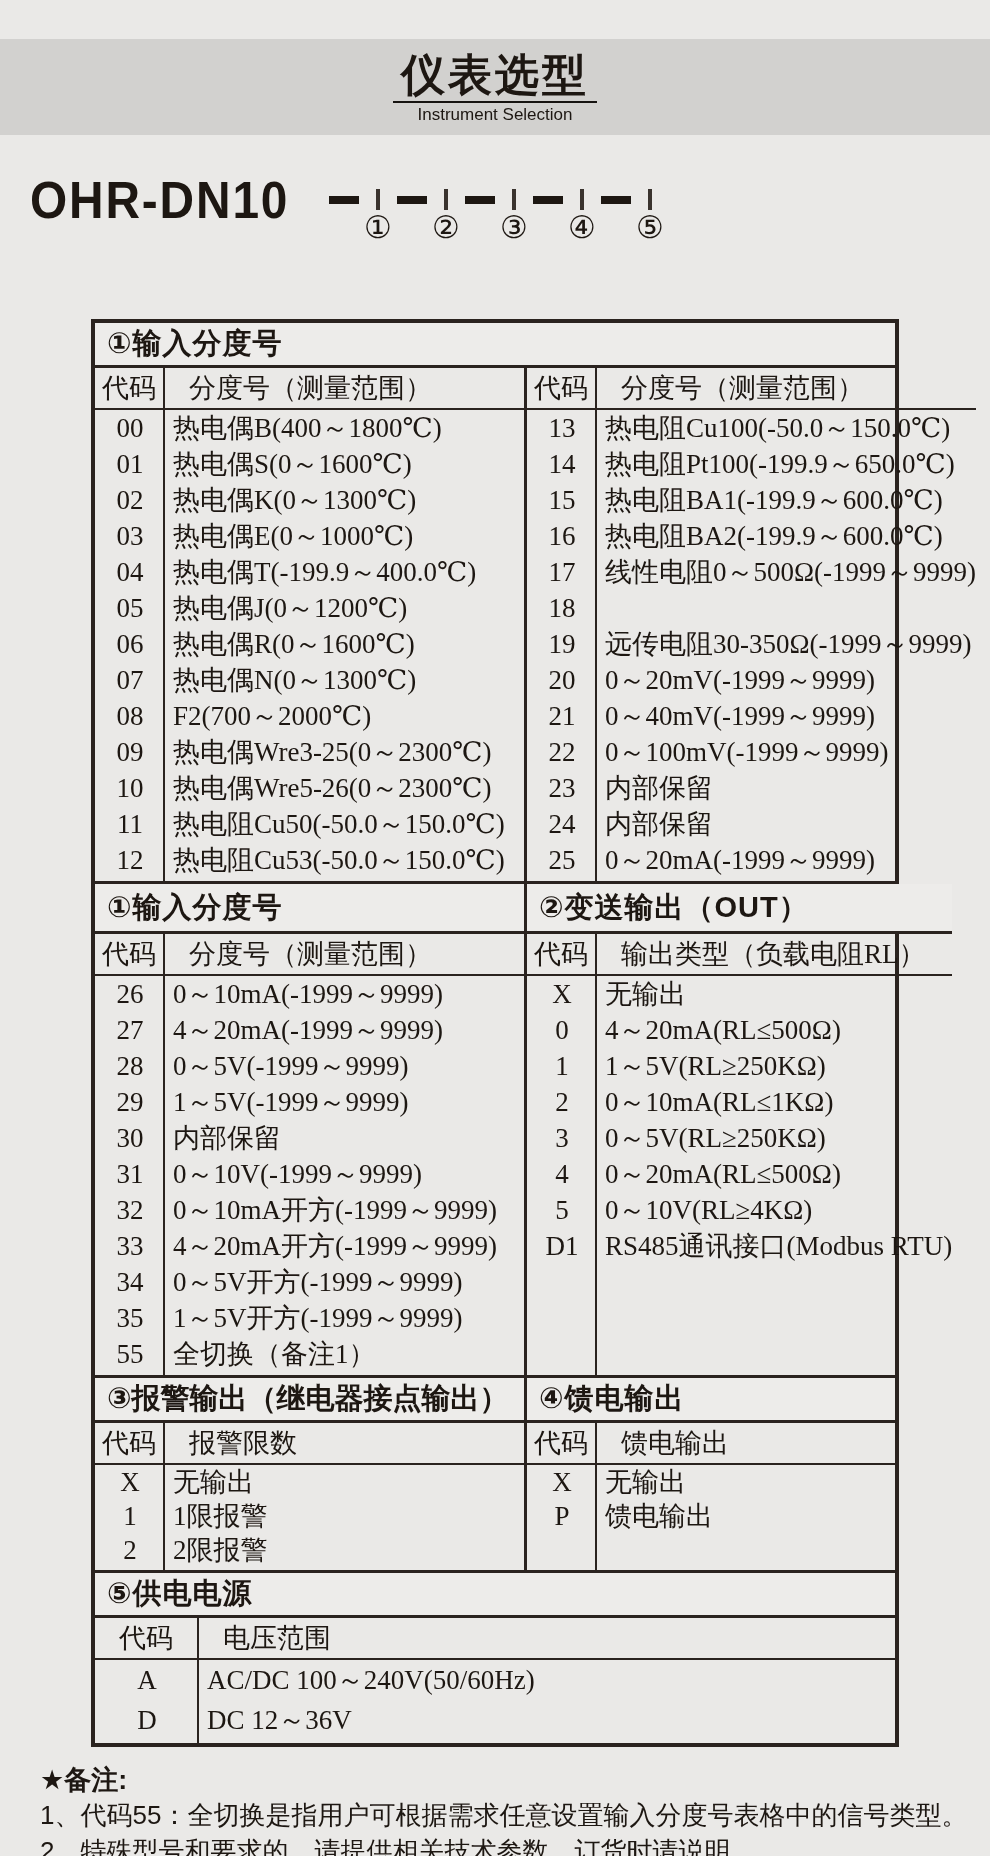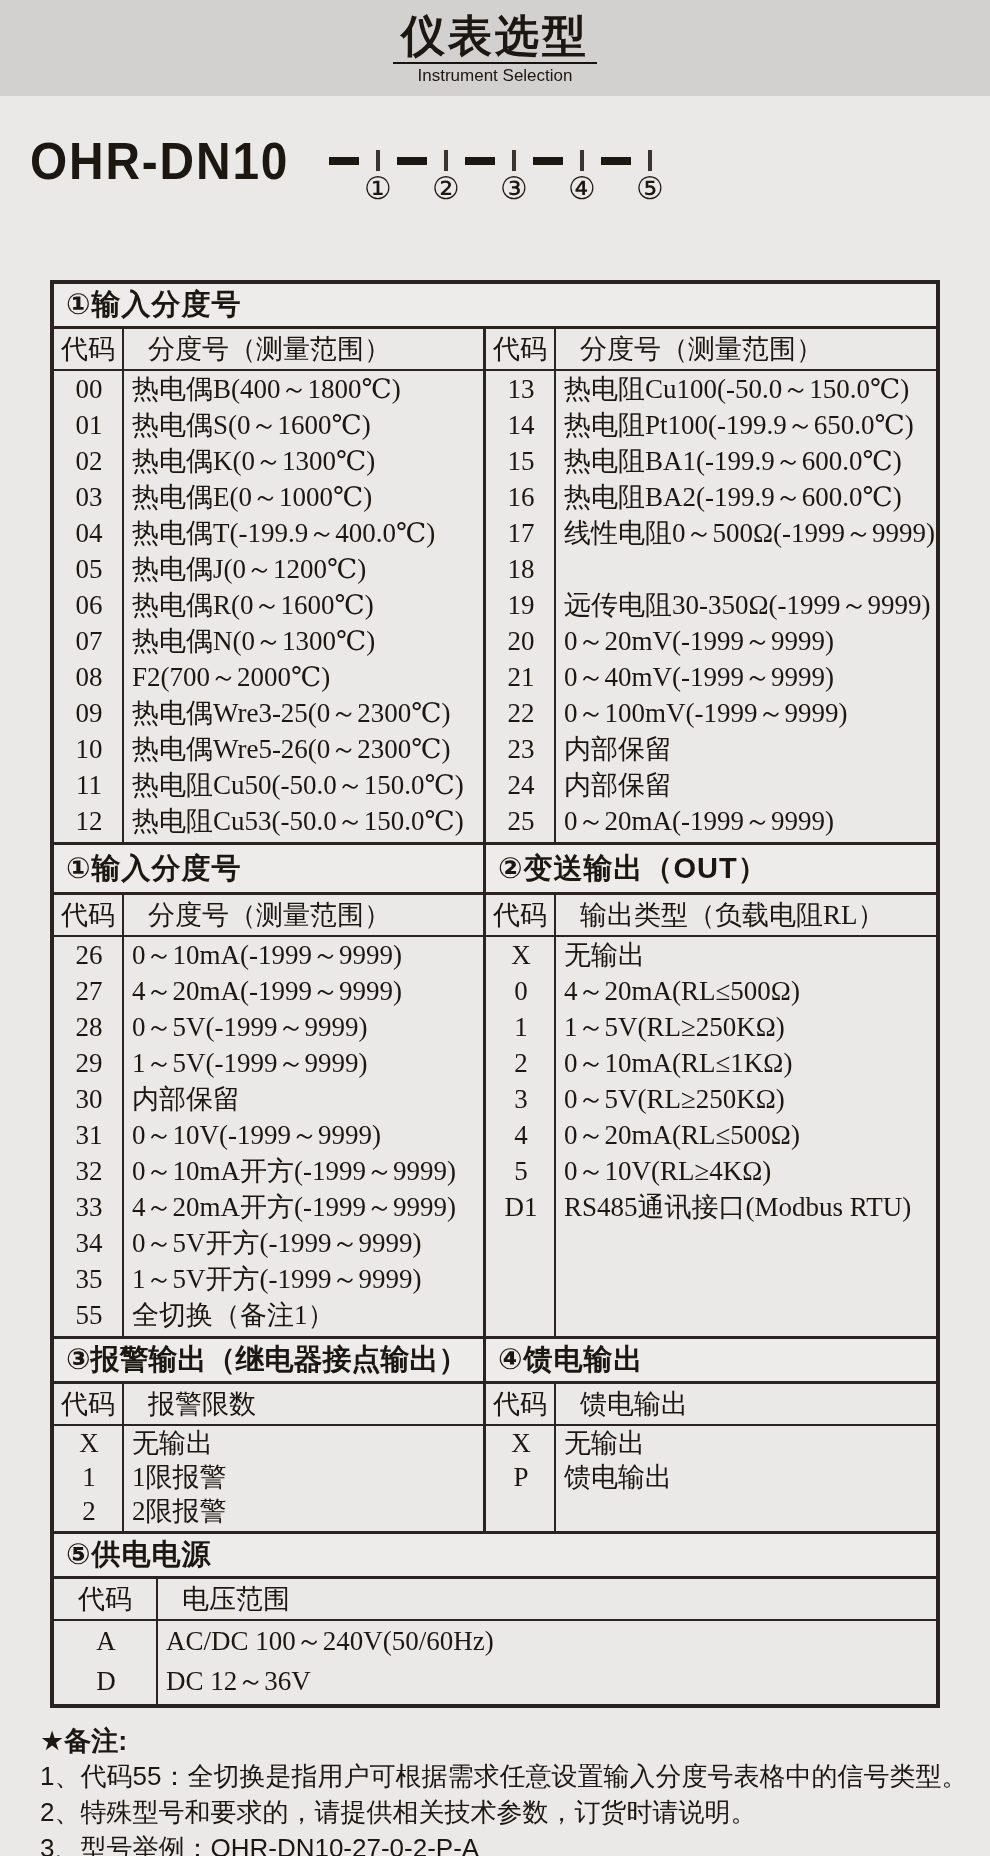--- a/index.html
+++ b/index.html
@@ -5,21 +5,21 @@
   * { margin:0; padding:0; box-sizing:border-box; }
   body { background:#bbb; }
   .page {
     width:990px; height:1856px; margin:0 auto; position:relative;
     background:#eae9e7; color:#1d1712; overflow:hidden;
     font-family:"Liberation Serif","DejaVu Serif",serif;
   }
   
   .band {
     height:96px; background:#d2d1cf;
-    display:flex; flex-direction:column; align-items:center; justify-content:center;
+    display:flex; flex-direction:column; align-items:center; justify-content:center;margin-top:39px;
   }
   .band .title {
     font-family:"Liberation Sans","DejaVu Sans",sans-serif;
     font-weight:bold; font-size:44px; line-height:50px; letter-spacing:3px;
     border-bottom:2px solid #161310; padding:0 8px 1px;
   }
   .band .subtitle {
     font-family:"Liberation Sans","DejaVu Sans",sans-serif;
     font-size:17px; line-height:20px; margin-top:2px;
   }
@@ -32,21 +32,21 @@
   }
   .dash { width:30px; height:8px; background:#1d1712; margin:0 17px; flex:0 0 auto; }
   .pos { position:relative; flex:0 0 auto; }
   .pbox { width:42px; height:58px; border:2px solid #3a332e; background:transparent; }
   .pnum {
     position:absolute; top:100%; left:50%; transform:translateX(-50%);
     margin-top:2px; font-size:31px; line-height:34px;
   }
   
   .itable {
-    width:890px; margin:88px auto 0;
+    width:808px; margin:88px auto 0;
     border:4px solid #2a231f; background:#eae9e7;
   }
   .sec { border-top:3px solid #2a231f; }
   .sec:first-child { border-top:none; }
   .sec-h {
     height:45px; display:flex; align-items:center; padding-left:12px;
     font-family:"Liberation Sans","DejaVu Sans",sans-serif;
     font-weight:bold; font-size:29px; letter-spacing:1px;
     border-bottom:3px solid #2a231f; background:#edecea;
   }

